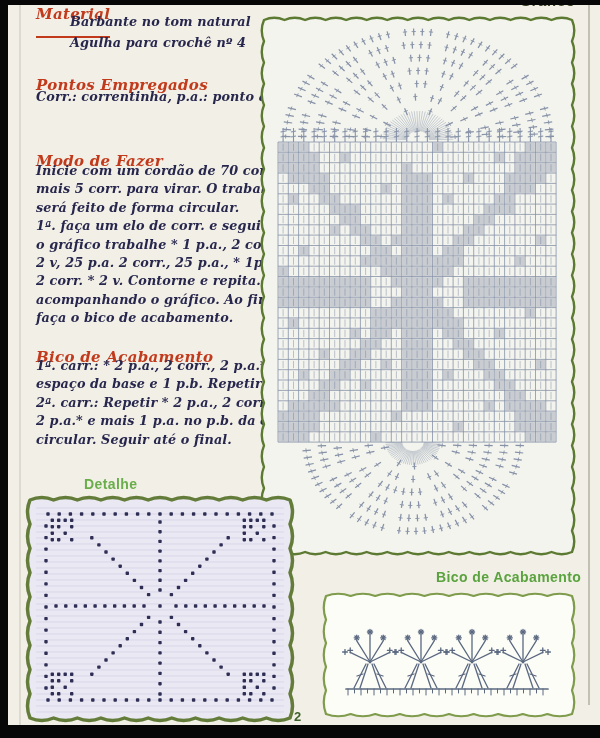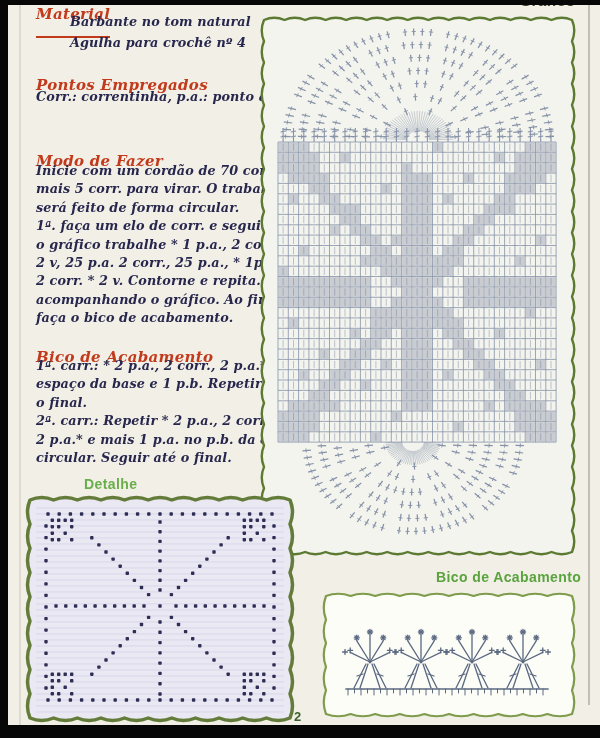--- a/index.html
+++ b/index.html
@@ -96,21 +96,20 @@
       <div>2 v, 25 p.a. 2 corr., 25 p.a., * 1p.a.,</div>
       <div>2 corr. * 2 v. Contorne e repita. Siga</div>
       <div>acompanhando o gráfico. Ao final</div>
       <div>faça o bico de acabamento.</div>
     </div>
 
   <h2 class="red-h" id="h-bico">Bico de Acabamento</h2>
   <div class="body-lines lh18" id="bico-lines">
       <div>1ª. carr.: * 2 p.a., 2 corr., 2 p.a.* no</div>
       <div>espaço da base e 1 p.b. Repetir até</div>
-      <div>o final.</div>
       <div>2ª. carr.:  Repetir * 2 p.a., 2 corr.,</div>
       <div>2 p.a.* e mais 1 p.a. no p.b. da carr.</div>
       <div>circular. Seguir até o final.</div>
     </div>
 
   <div class="green-label" id="detalhe-label">Detalhe</div>
 
   <div id="chart-box">
     <svg id="chart-svg" width="322" height="546" viewBox="0 0 322 546">
         <path d="M 6 8 Q 16.3 3.5 26.5 8 Q 36.8 3.5 47.1 8 Q 57.3 3.5 67.6 8 Q 77.9 3.5 88.1 8 Q 98.4 3.5 108.7 8 Q 118.9 3.5 129.2 8 Q 139.5 3.5 149.7 8 Q 160.0 3.5 170.3 8 Q 180.5 3.5 190.8 8 Q 201.1 3.5 211.3 8 Q 221.6 3.5 231.9 8 Q 242.1 3.5 252.4 8 Q 262.7 3.5 272.9 8 Q 283.2 3.5 293.5 8 Q 303.7 3.5 314.0 8 Q 318.5 18.6 314 29.3 Q 318.5 39.9 314 50.6 Q 318.5 61.2 314 71.8 Q 318.5 82.5 314 93.1 Q 318.5 103.8 314 114.4 Q 318.5 125.0 314 135.7 Q 318.5 146.3 314 157.0 Q 318.5 167.6 314 178.2 Q 318.5 188.9 314 199.5 Q 318.5 210.2 314 220.8 Q 318.5 231.4 314 242.1 Q 318.5 252.7 314 263.4 Q 318.5 274.0 314 284.6 Q 318.5 295.3 314 305.9 Q 318.5 316.6 314 327.2 Q 318.5 337.8 314 348.5 Q 318.5 359.1 314 369.8 Q 318.5 380.4 314 391.0 Q 318.5 401.7 314 412.3 Q 318.5 423.0 314 433.6 Q 318.5 444.2 314 454.9 Q 318.5 465.5 314 476.2 Q 318.5 486.8 314 497.4 Q 318.5 508.1 314 518.7 Q 318.5 529.4 314 540.0 Q 303.7 544.5 293.5 540 Q 283.2 544.5 272.9 540 Q 262.7 544.5 252.4 540 Q 242.1 544.5 231.9 540 Q 221.6 544.5 211.3 540 Q 201.1 544.5 190.8 540 Q 180.5 544.5 170.3 540 Q 160.0 544.5 149.7 540 Q 139.5 544.5 129.2 540 Q 118.9 544.5 108.7 540 Q 98.4 544.5 88.1 540 Q 77.9 544.5 67.6 540 Q 57.3 544.5 47.1 540 Q 36.8 544.5 26.5 540 Q 16.3 544.5 6.0 540 Q 1.5 529.4 6 518.7 Q 1.5 508.1 6 497.4 Q 1.5 486.8 6 476.2 Q 1.5 465.5 6 454.9 Q 1.5 444.2 6 433.6 Q 1.5 423.0 6 412.3 Q 1.5 401.7 6 391.0 Q 1.5 380.4 6 369.8 Q 1.5 359.1 6 348.5 Q 1.5 337.8 6 327.2 Q 1.5 316.6 6 305.9 Q 1.5 295.3 6 284.6 Q 1.5 274.0 6 263.4 Q 1.5 252.7 6 242.1 Q 1.5 231.4 6 220.8 Q 1.5 210.2 6 199.5 Q 1.5 188.9 6 178.2 Q 1.5 167.6 6 157.0 Q 1.5 146.3 6 135.7 Q 1.5 125.0 6 114.4 Q 1.5 103.8 6 93.1 Q 1.5 82.5 6 71.8 Q 1.5 61.2 6 50.6 Q 1.5 39.9 6 29.3 Q 1.5 18.6 6 8.0 Z" fill="#f3f4ee" stroke="#5c7a31" stroke-width="2.4" stroke-linejoin="round"></path>

